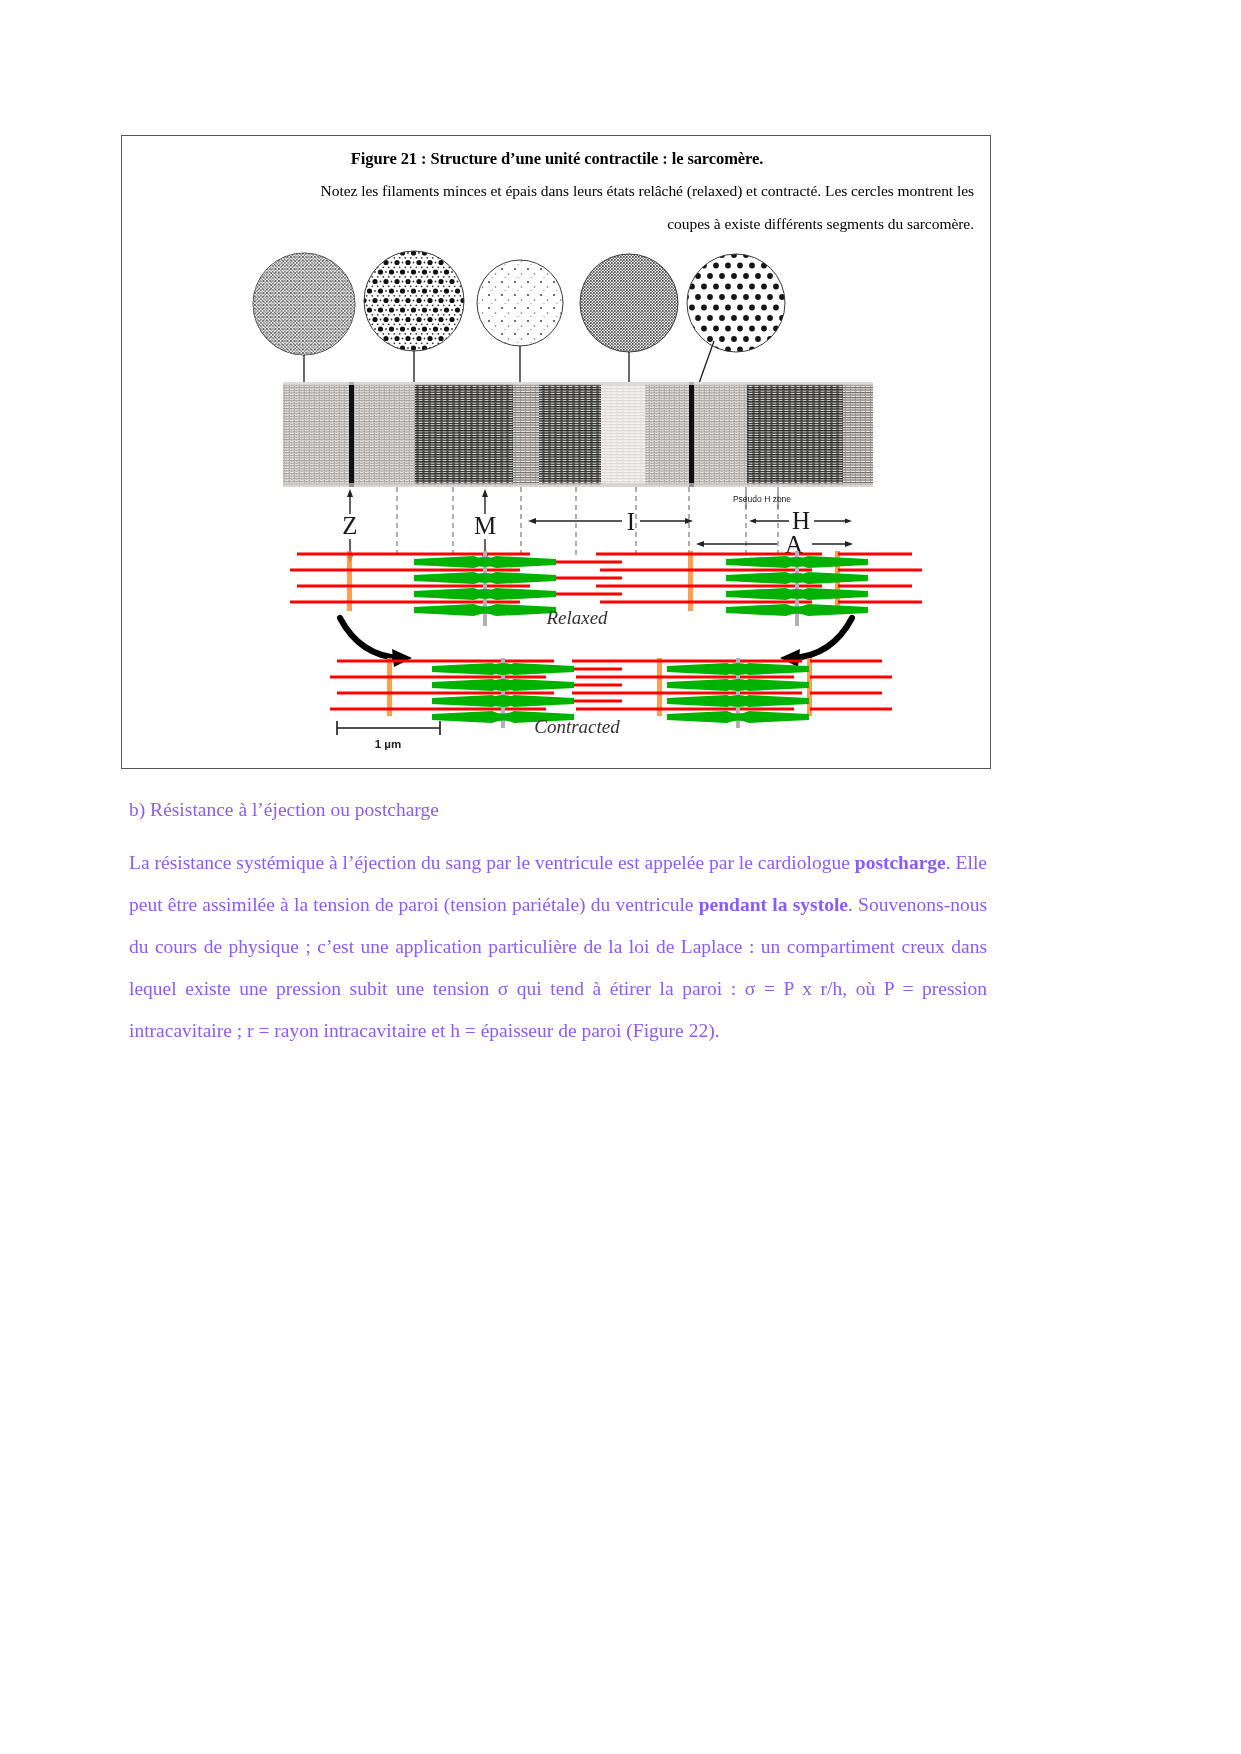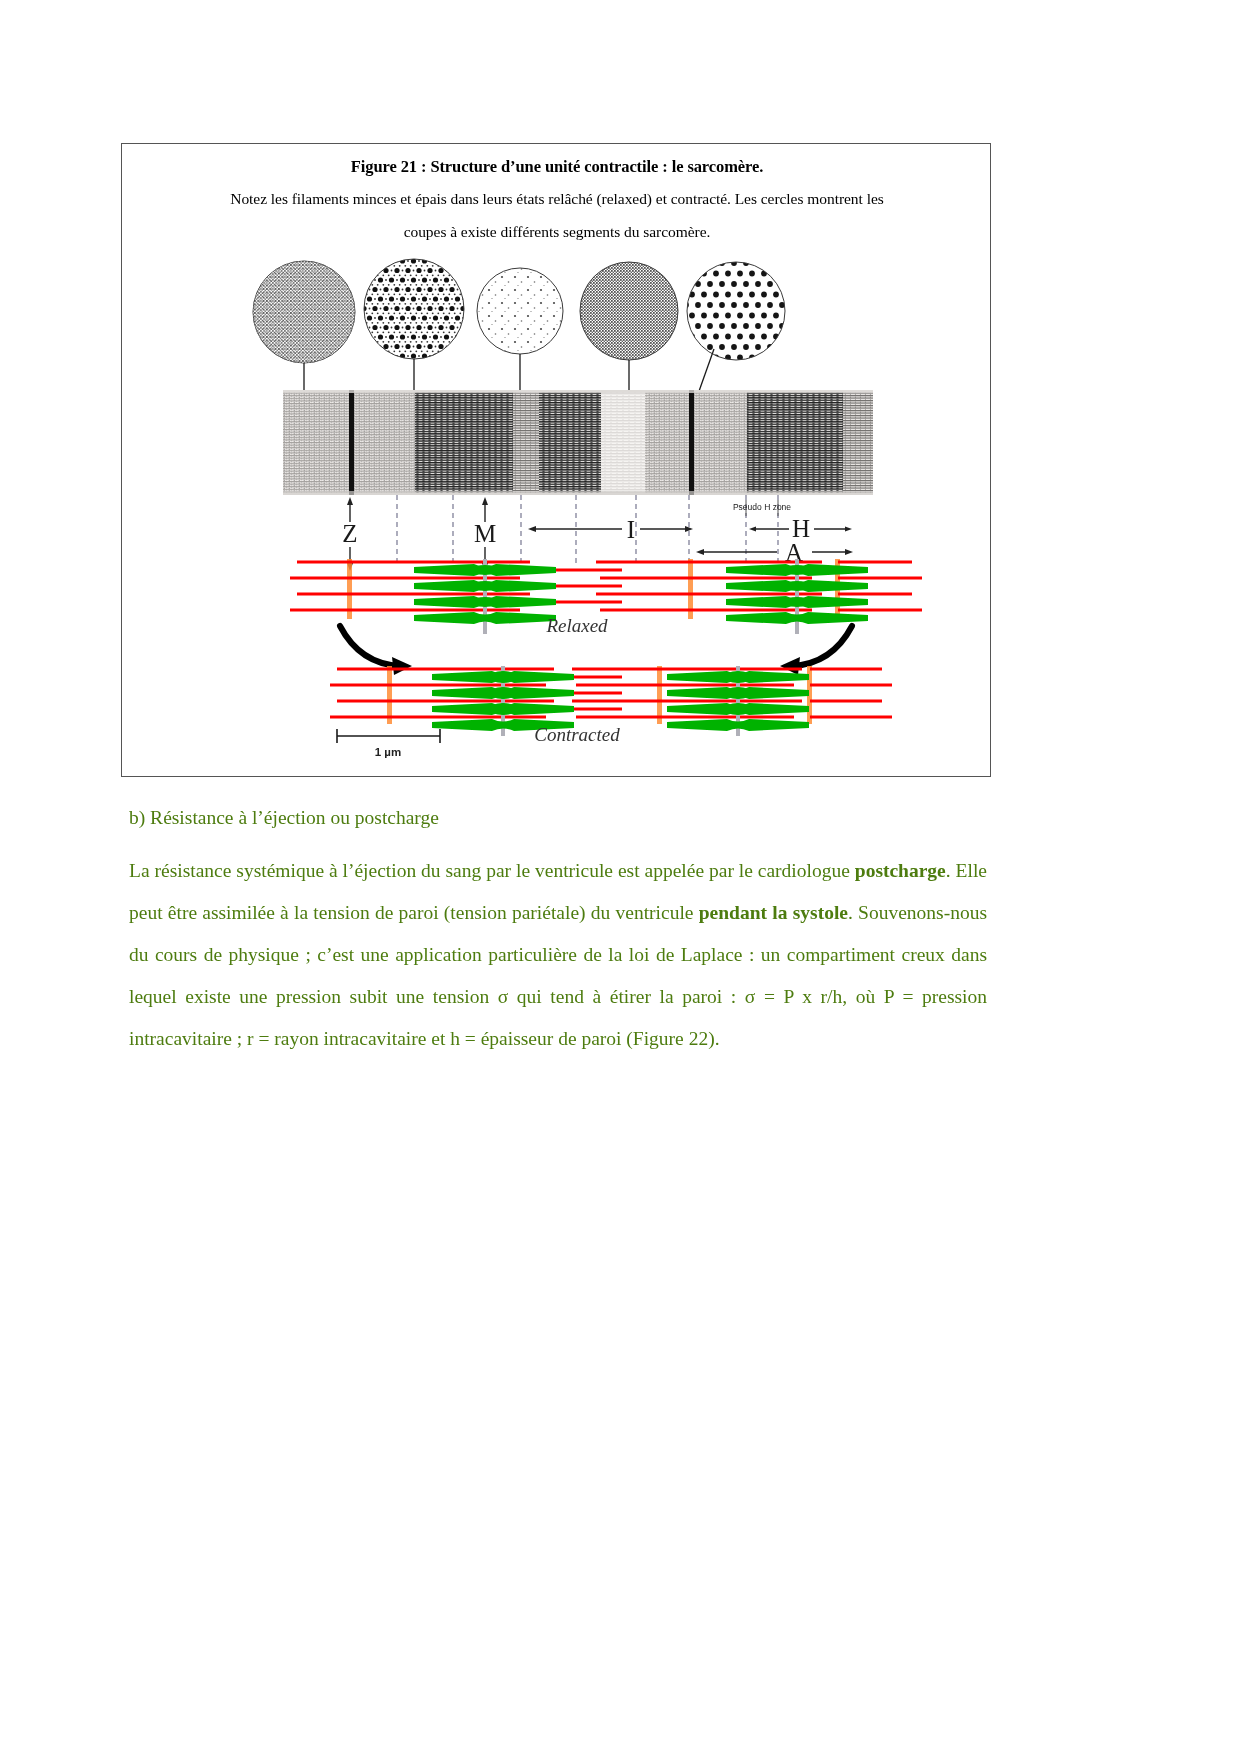--- a/index.html
+++ b/index.html
@@ -11,21 +11,21 @@
     width: 1241px;
     height: 1754px;
     position: relative;
     font-family: "Liberation Serif", serif;
     color: #000;
     overflow: hidden;
   }
 
   .page {
     position: absolute;
-    left: 0; top: 16px;
+    left: 0; top: 8px;
     width: 1241px;
     height: 1244px;
   }
 
   
   .figure-box {
     position: absolute;
     left: 121px;
     top: 127px;
     width: 870px;
@@ -45,20 +45,21 @@
   .fig-title {
     font-size: 16.5px;
     font-weight: bold;
     line-height: 30px;
     letter-spacing: -0.1px;
   }
   .fig-sub {
     font-size: 15.5px;
     line-height: 33px;
     letter-spacing: -0.05px;
+    text-align: right;
   }
 
   
   .circles {
     position: absolute;
     left: 0; top: 0;
     width: 870px; height: 634px;
     pointer-events: none;
   }
 
@@ -102,21 +103,21 @@
     fill: #222;
   }
 
   
   .body-text {
     position: absolute;
     left: 129px;
     width: 858px;
     font-size: 19.5px;
     line-height: 42px;
-    color: #4d7c0f;
+    color: #8b5cf6;
   }
   .para-heading {
     top: 781px;
   }
   .para-main {
     top: 834px;
     text-align: justify;
   }
   .para-main b { font-weight: bold; }
 </style>

